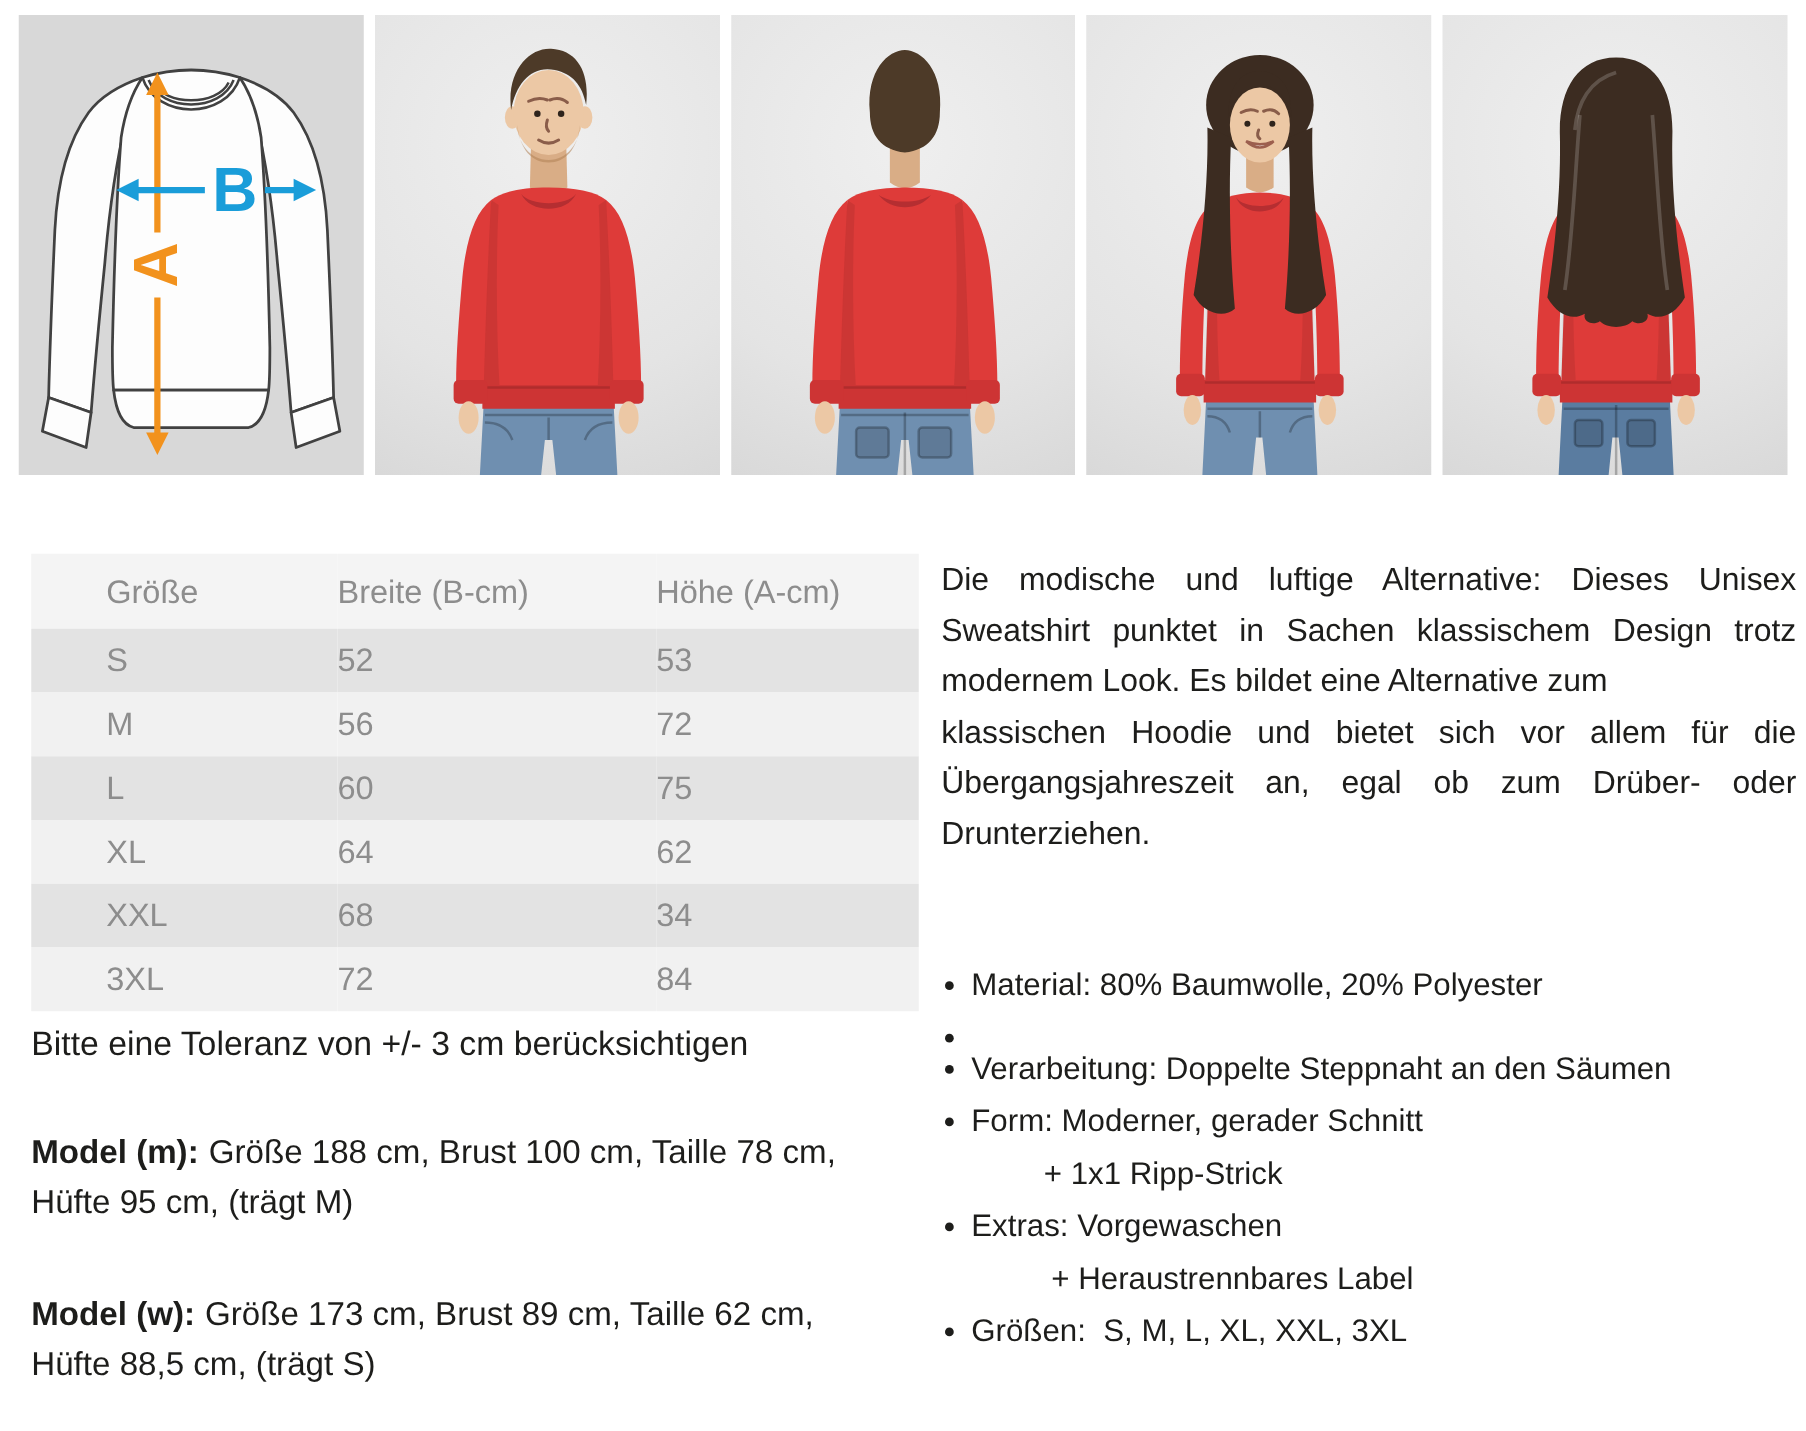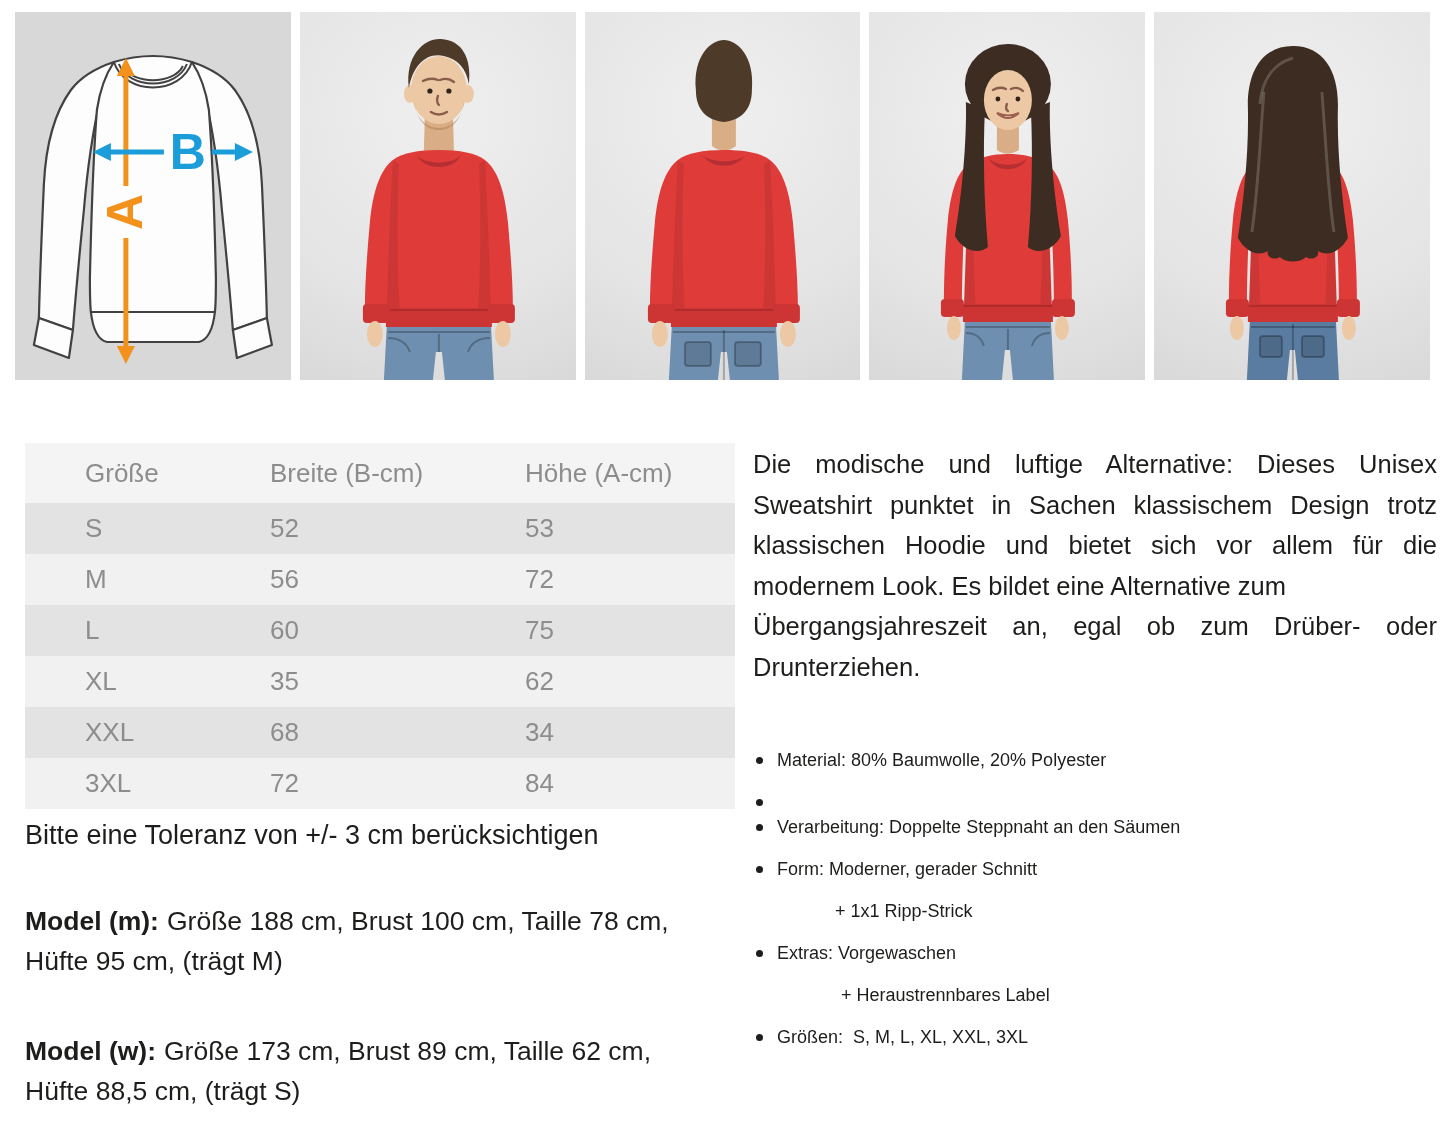--- a/index.html
+++ b/index.html
@@ -51,21 +51,21 @@
 
   .tolerance { margin-top:11px; font-size:27px; color:var(--text-dark); }
   .model-info { margin-top:50px; font-size:26.5px; line-height:40px; color:var(--text-dark); max-width:705px; }
   .model-info strong { font-weight:bold; margin-right:8px; }
 
   
   .right-col { position:absolute; left:753px; top:444px; width:684px; }
   .desc .line { font-size:25.5px; line-height:40.5px; color:var(--text-dark); }
   .desc .just { text-align:justify; text-align-last:justify; }
 
-  ul.features { list-style:none; margin-top:52px; font-size:18px; color:var(--text-dark); }
+  ul.features { list-style:none; margin-top:80px; font-size:25px; color:var(--text-dark); }
   ul.features li { display:flex; align-items:flex-start; line-height:42px; }
   .dot { flex:none; width:7px; height:7px; border-radius:50%; background:var(--text-dark); margin:18px 14px 0 3px; }
   .ft, .cont { white-space:pre-wrap; }
   .cont1 { padding-left:58px; }
   .cont2 { padding-left:64px; }
   sup { font-size:58%; vertical-align:super; line-height:0; }
 </style>
 </head>
 <body>
 
@@ -243,21 +243,21 @@
           <td>56</td>
           <td>72</td>
         </tr>
         <tr>
           <td>L</td>
           <td>60</td>
           <td>75</td>
         </tr>
         <tr>
           <td>XL</td>
-          <td>35</td>
+          <td>64</td>
           <td>62</td>
         </tr>
         <tr>
           <td>XXL</td>
           <td>68</td>
           <td>34</td>
         </tr>
         <tr>
           <td>3XL</td>
           <td>72</td>
@@ -276,22 +276,22 @@
     <p class="model-info">
       <strong>Model (w):</strong><span>Größe 173 cm, Brust 89 cm, Taille 62 cm,</span><br>
       <span>Hüfte 88,5 cm, (trägt S)</span>
     </p>
   </div>
 
   <div class="right-col">
     <div class="desc">
       <div class="line just">Die modische und luftige Alternative: Dieses Unisex</div>
       <div class="line just">Sweatshirt punktet in Sachen klassischem Design trotz</div>
+      <div class="line">modernem Look. Es bildet eine Alternative zum</div>
       <div class="line just">klassischen Hoodie und bietet sich vor allem für die</div>
-      <div class="line">modernem Look. Es bildet eine Alternative zum</div>
       <div class="line just">Übergangsjahreszeit an, egal ob zum Drüber- oder</div>
       <div class="line">Drunterziehen.</div>
     </div>
 
     <ul class="features">
       <li>
         <span class="dot"></span>
         <span class="ft">Material: 80% Baumwolle, 20% Polyester</span>
       </li>
       <li>

